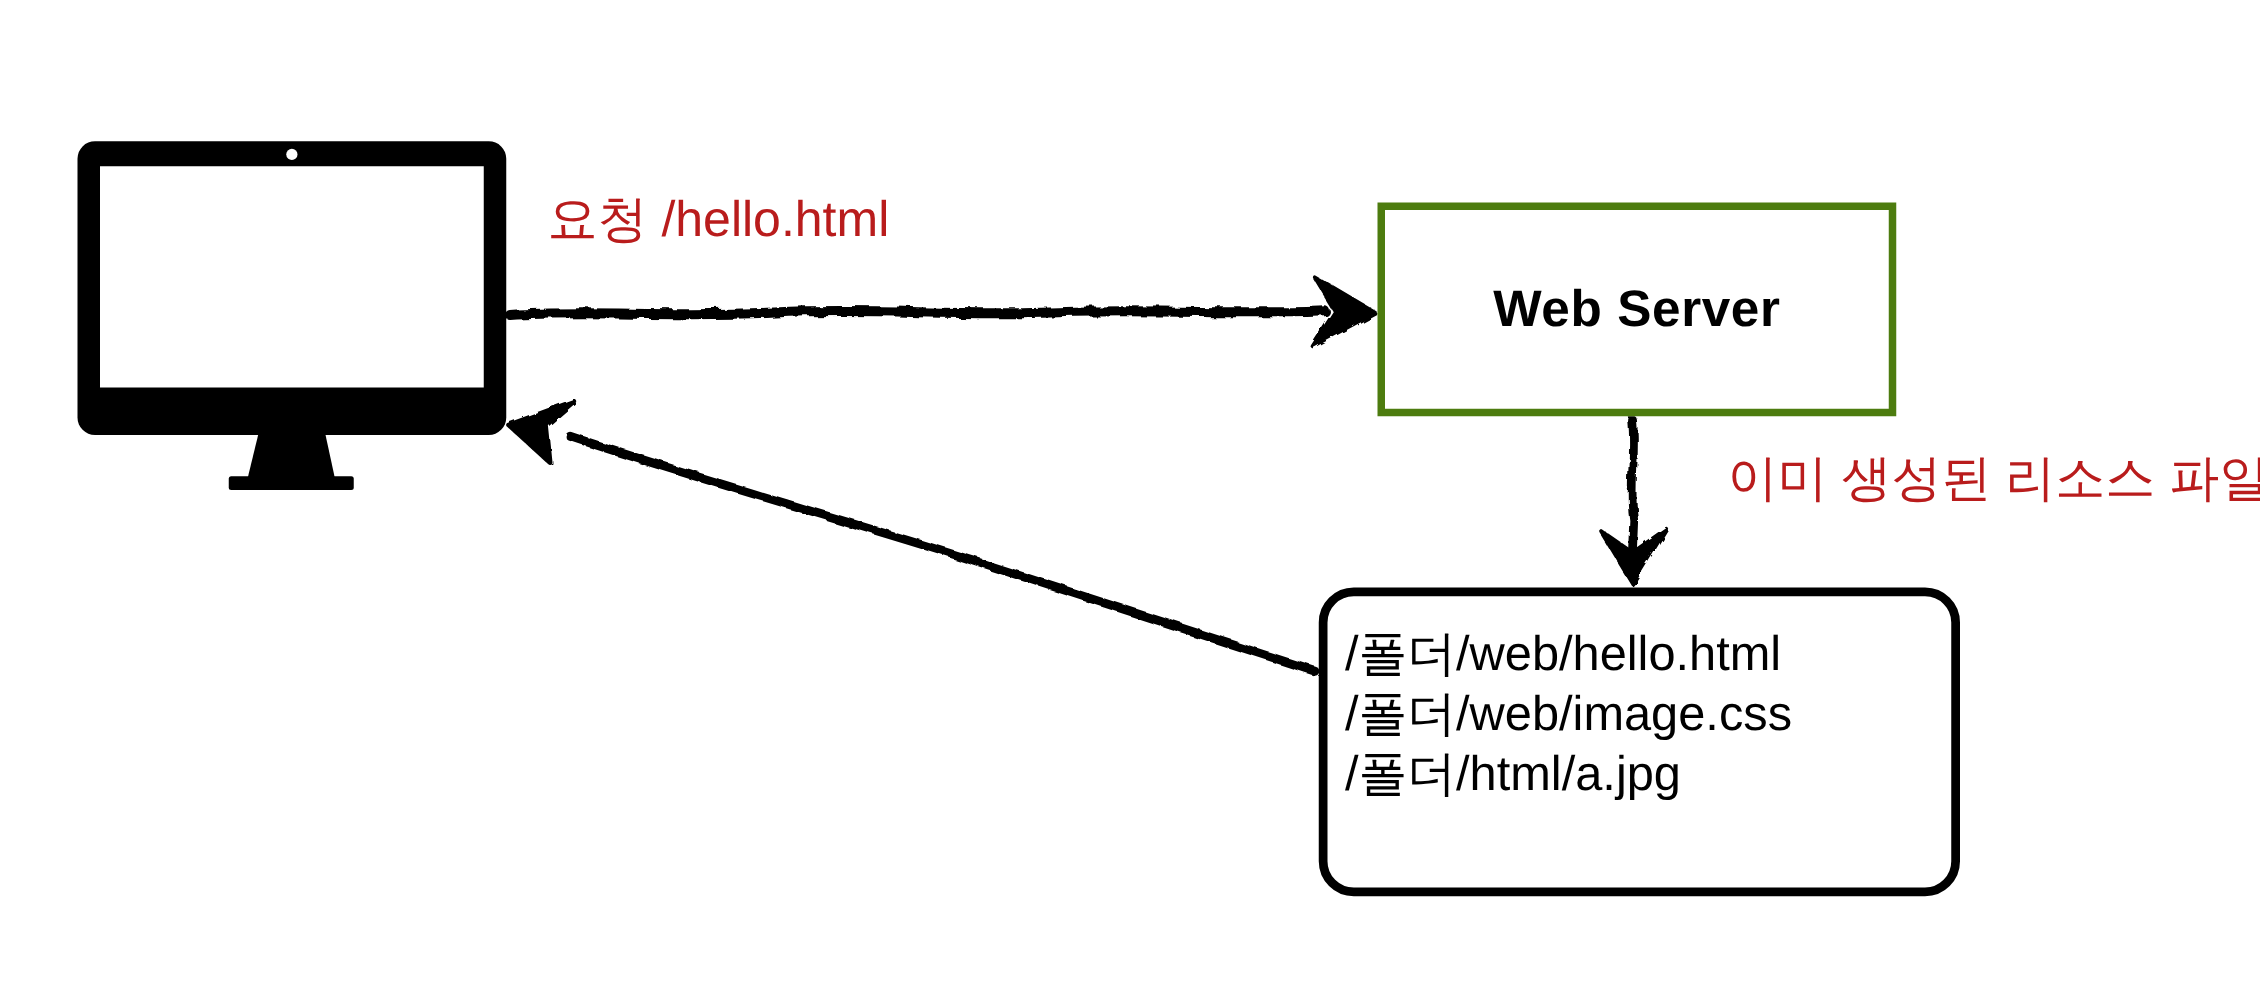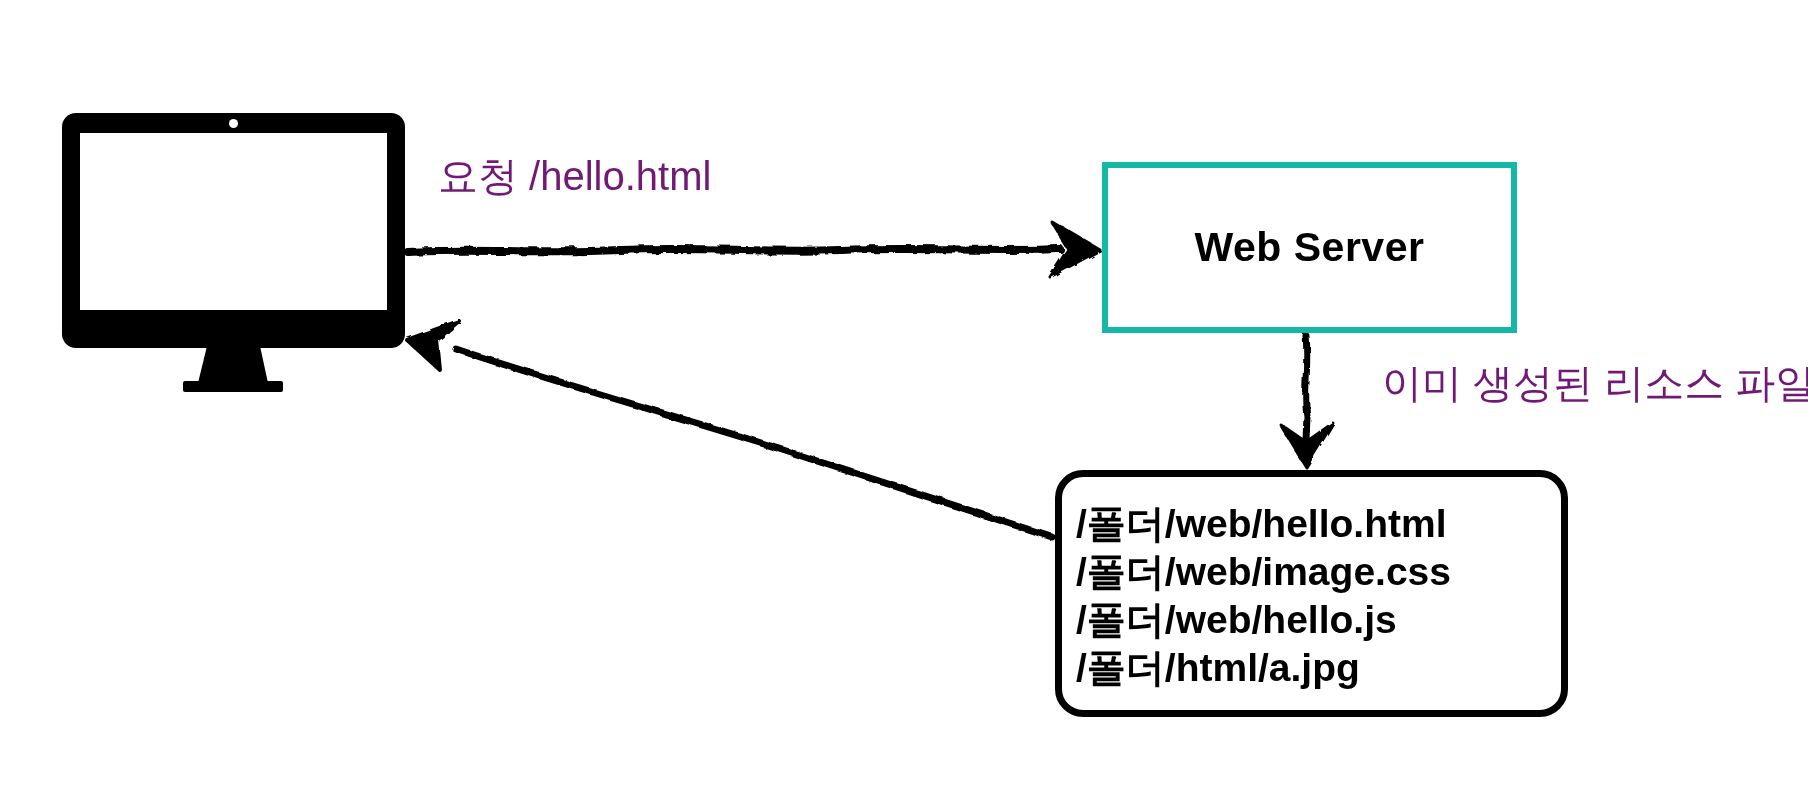--- a/index.html
+++ b/index.html
@@ -15,31 +15,31 @@
   .layer {
     position: absolute;
     left: 0; top: 0;
     width: 1808px; height: 788px;
   }
   .label {
     position: absolute;
     font-size: 40px;
     line-height: 48px;
     font-weight: 400;
-    color: #701a75;
+    color: #b91c1c;
     white-space: nowrap;
   }
   .request-label { left: 438px; top: 152px; }
   .browser-label { left: 135px; top: 406px; }
   .resource-label { left: 1350px; top: 359px; margin-left: 32px; }
   .server-box {
     position: absolute;
     left: 1102px; top: 162px;
     width: 403px; height: 159px;
-    border: 6px solid #14b8a6;
+    border: 6px solid #4d7c0f;
     background: #fff;
     display: flex;
     align-items: center;
     justify-content: center;
   }
   .server-box .server-label {
     font-size: 41px;
     font-weight: 700;
     letter-spacing: 0.5px;
   }
@@ -52,21 +52,21 @@
     background: #fff;
     box-sizing: content-box;
     padding: 0;
   }
   .file-list {
     margin: 23px 0 0 14px;
   }
   .file-line {
     font-size: 39px;
     line-height: 48px;
-    font-weight: 700;
+    font-weight: 400;
     white-space: nowrap;
   }
   svg { display: block; }
 </style>
 </head>
 <body>
 
 <div class="canvas">
 
   <svg class="layer" width="1808" height="788" viewBox="0 0 1808 788">
@@ -107,18 +107,17 @@
   <div class="server-box">
     <span class="server-label">Web Server</span>
   </div>
 
   <div class="label resource-label">이미 생성된 리소스 파일</div>
 
   <div class="file-box">
     <div class="file-list">
       <div class="file-line">/폴더/web/hello.html</div>
       <div class="file-line">/폴더/web/image.css</div>
-      <div class="file-line">/폴더/web/hello.js</div>
       <div class="file-line">/폴더/html/a.jpg</div>
     </div>
   </div>
 
 </div>
 
 </body></html>

